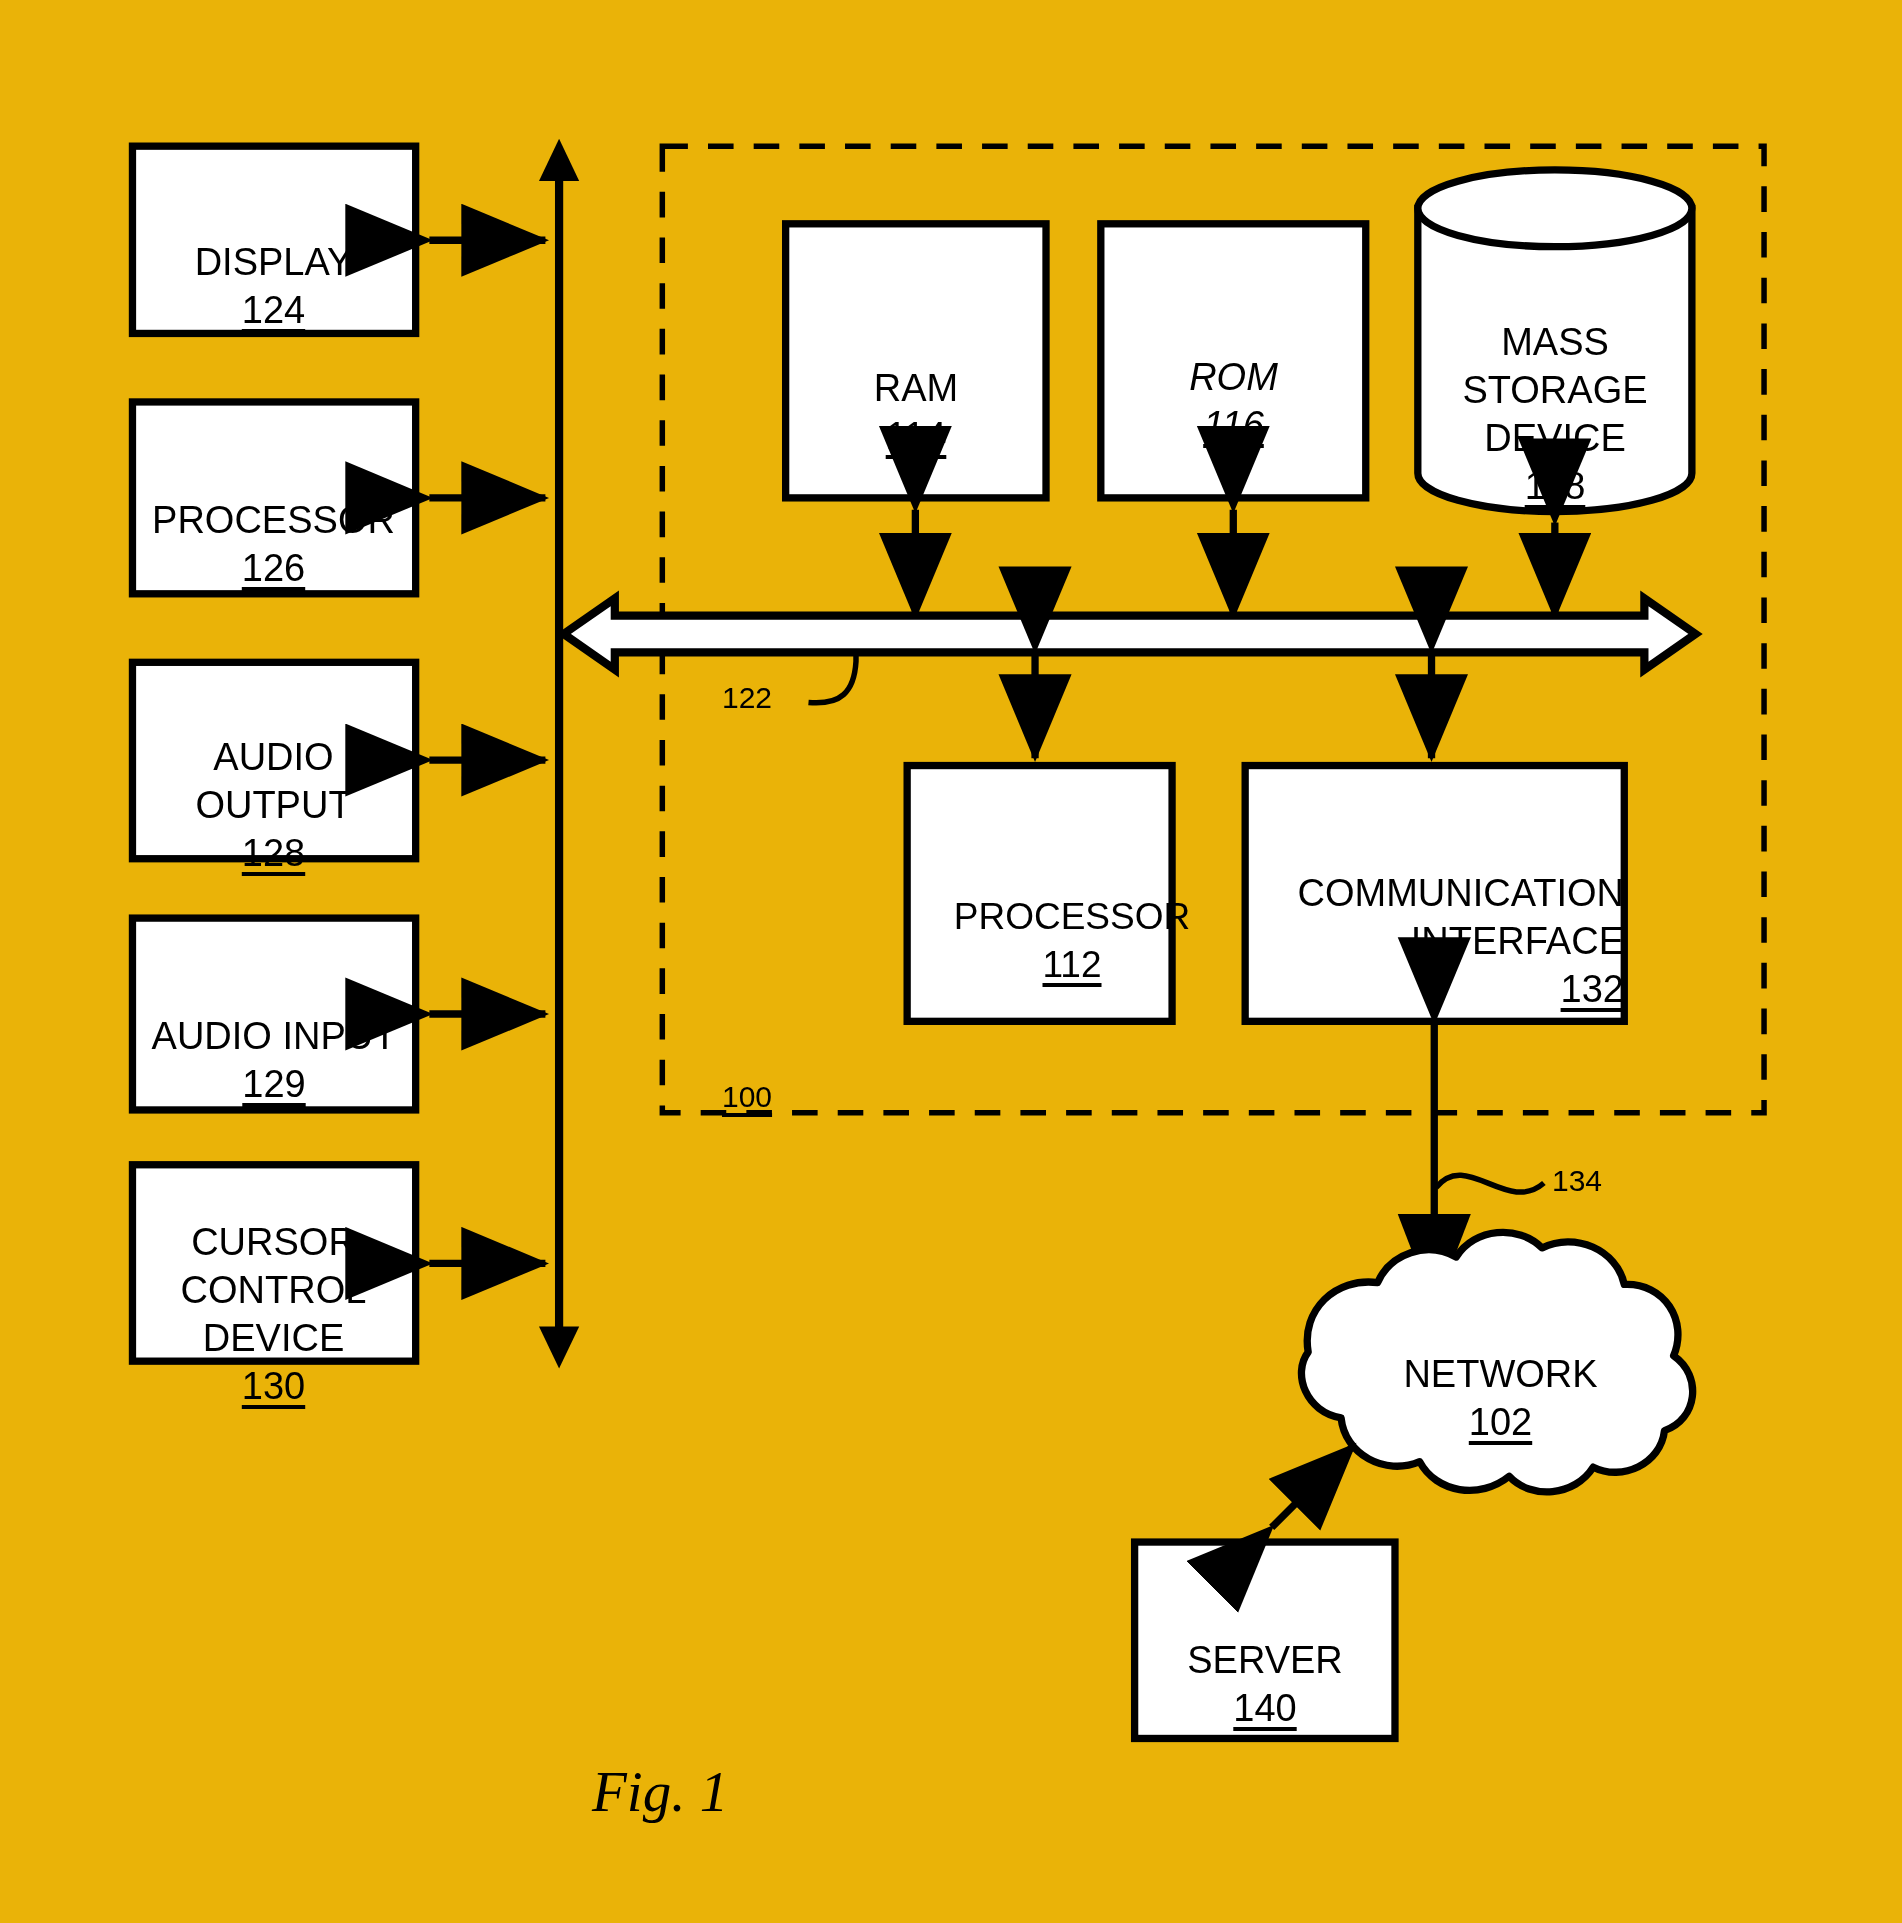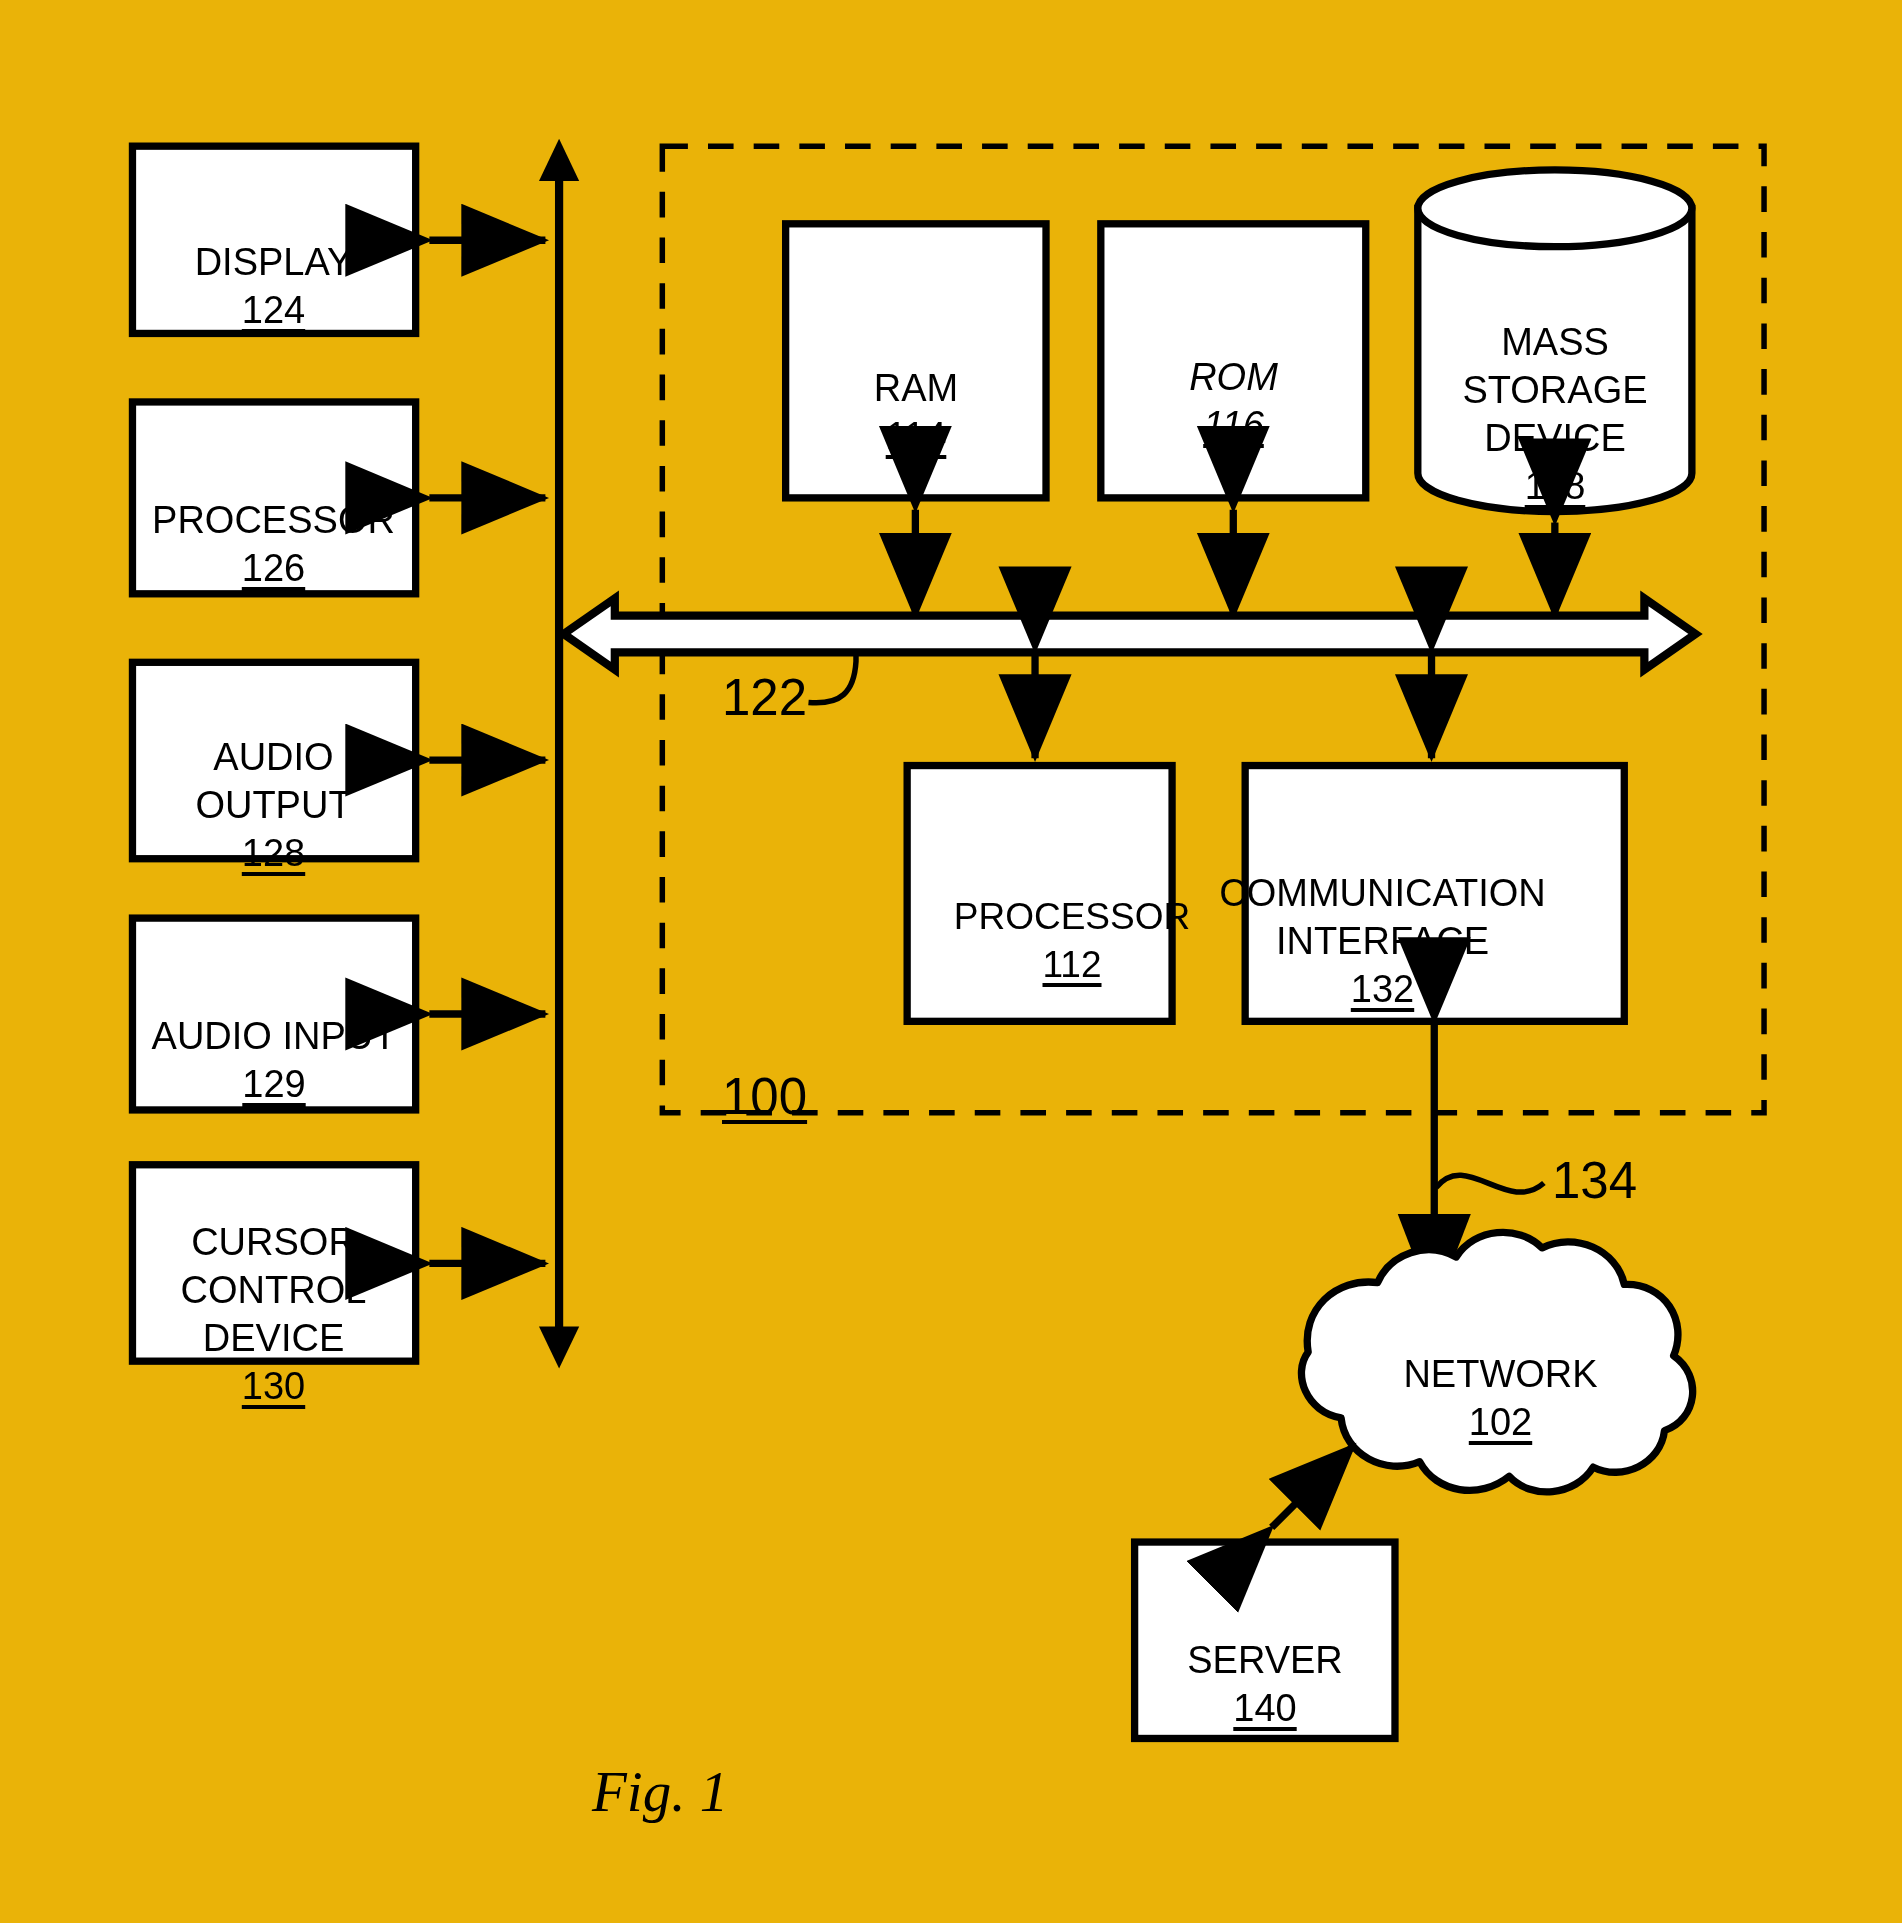--- a/index.html
+++ b/index.html
@@ -37,21 +37,21 @@
   .node-num {
     display: block;
     text-decoration: underline;
     text-underline-offset: 5.5px;
     text-decoration-thickness: 3.7px;
   }
   .ref-num {
     position: absolute;
     color: #000000;
     font-family: "Liberation Sans", sans-serif;
-    font-size: 51px;
+    font-size: 30px;
     line-height: 44px;
   }
   .ref-num.underlined {
     text-decoration: underline;
     text-underline-offset: 5.5px;
     text-decoration-thickness: 3.7px;
   }
   .fig-caption {
     position: absolute;
     color: #000000;
@@ -201,21 +201,21 @@
 STORAGE
 DEVICE</span>
     <span class="node-num">118</span>
   </div>
 
   <div class="node-label" style="left:928px; top:845px; width:288px; font-size:37px;">
     <span>PROCESSOR</span>
     <span class="node-num">112</span>
   </div>
 
-  <div class="node-label" style="left:1193px; top:821px; width:379px;">
+  <div class="node-label" style="left:1245px; top:821px; width:379px;text-align:right;">
     <span>COMMUNICATION
 INTERFACE</span>
     <span class="node-num">132</span>
   </div>
 
   <div class="node-label" style="left:1327px; top:1302px; width:347px;">
     <span>NETWORK</span>
     <span class="node-num">102</span>
   </div>
 

